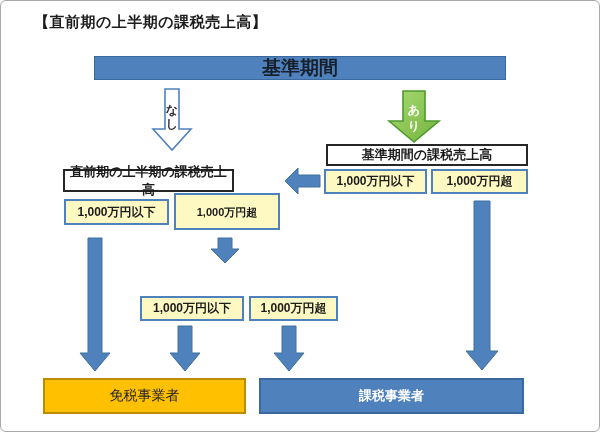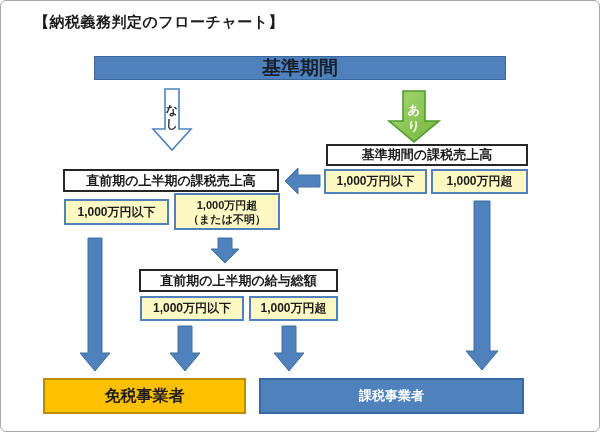--- a/index.html
+++ b/index.html
@@ -21,21 +21,21 @@
   .box-white{
     background:#ffffff;border:2px solid #262626;
     font-size:13px;font-weight:bold;color:#1b1b1b;
   }
   .box-light{
     background:#fef9c3;border:2px solid #4f81bd;
     font-size:12px;font-weight:bold;color:#1b1b1b;
   }
   .box-gold{
     background:#ffc000;border:2px solid #bc8c00;
-    font-size:16px;font-weight:bold;color:#1f1f1f;
+    font-size:14px;font-weight:normal;color:#1f1f1f;
   }
   .box-taxable{
     background:#4f81bd;border:2px solid #3a69a0;
     font-size:13px;font-weight:bold;color:#ffffff;
   }
   .vlabel{
     writing-mode:vertical-rl;text-orientation:upright;
     font-size:12px;font-weight:bold;line-height:1;letter-spacing:2px;
   }
   .vlabel.dark{color:#2b2b2b;}
@@ -66,38 +66,36 @@
 
     <polygon points="87,237 101,237 101,352 109,352 94,370 79,352 87,352" fill="#4f81bd" stroke="#41719c" stroke-width="1"></polygon>
 
     <polygon points="177,325 191,325 191,352 199,352 184,370 169,352 177,352" fill="#4f81bd" stroke="#41719c" stroke-width="1"></polygon>
 
     <polygon points="281,325 295,325 295,352 303,352 288,370 273,352 281,352" fill="#4f81bd" stroke="#41719c" stroke-width="1"></polygon>
 
     <polygon points="473,200 489,200 489,350 497,350 481,369 465,350 473,350" fill="#4f81bd" stroke="#41719c" stroke-width="1"></polygon>
   </svg>
 
-  <div class="abs title">【納税義務判定のフローチャート】</div>
+  <div class="abs title">【直前期の上半期の課税売上高】</div>
 
   <div class="abs ctr bar-blue" style="left:93px;top:55px;width:412px;height:24px;">基準期間</div>
 
   <div class="abs ctr vlabel dark" style="left:163px;top:93px;width:16px;height:34px;">なし</div>
   <div class="abs ctr vlabel light" style="left:405px;top:93px;width:16px;height:34px;">あり</div>
 
   <div class="abs ctr box-white" style="left:325px;top:143px;width:202px;height:22px;">基準期間の課税売上高</div>
   <div class="abs ctr box-light" style="left:323px;top:168px;width:103px;height:25px;">1,000万円以下</div>
   <div class="abs ctr box-light" style="left:430px;top:168px;width:97px;height:25px;">1,000万円超</div>
 
-  <div class="abs ctr box-white" style="left:62px;top:168px;width:216px;height:23px;">直前期の上半期の課税売上高</div>
+  <div class="abs ctr box-white" style="left:62px;top:168px;width:171px;height:23px;">直前期の上半期の課税売上高</div>
   <div class="abs ctr box-light" style="left:63px;top:198px;width:105px;height:26px;">1,000万円以下</div>
   <div class="abs ctr box-light twoline" style="left:173px;top:192px;width:106px;height:37px;">
     <span>1,000万円超</span>
-    <span>（または不明）</span>
   </div>
 
-  <div class="abs ctr box-white" style="left:138px;top:268px;width:199px;height:23px;">直前期の上半期の給与総額</div>
   <div class="abs ctr box-light" style="left:139px;top:295px;width:104px;height:25px;">1,000万円以下</div>
   <div class="abs ctr box-light" style="left:248px;top:295px;width:89px;height:25px;">1,000万円超</div>
 
   <div class="abs ctr box-gold" style="left:42px;top:377px;width:203px;height:36px;">免税事業者</div>
   <div class="abs ctr box-taxable" style="left:258px;top:377px;width:265px;height:36px;">課税事業者</div>
 
 </div>
 
 </body></html>

